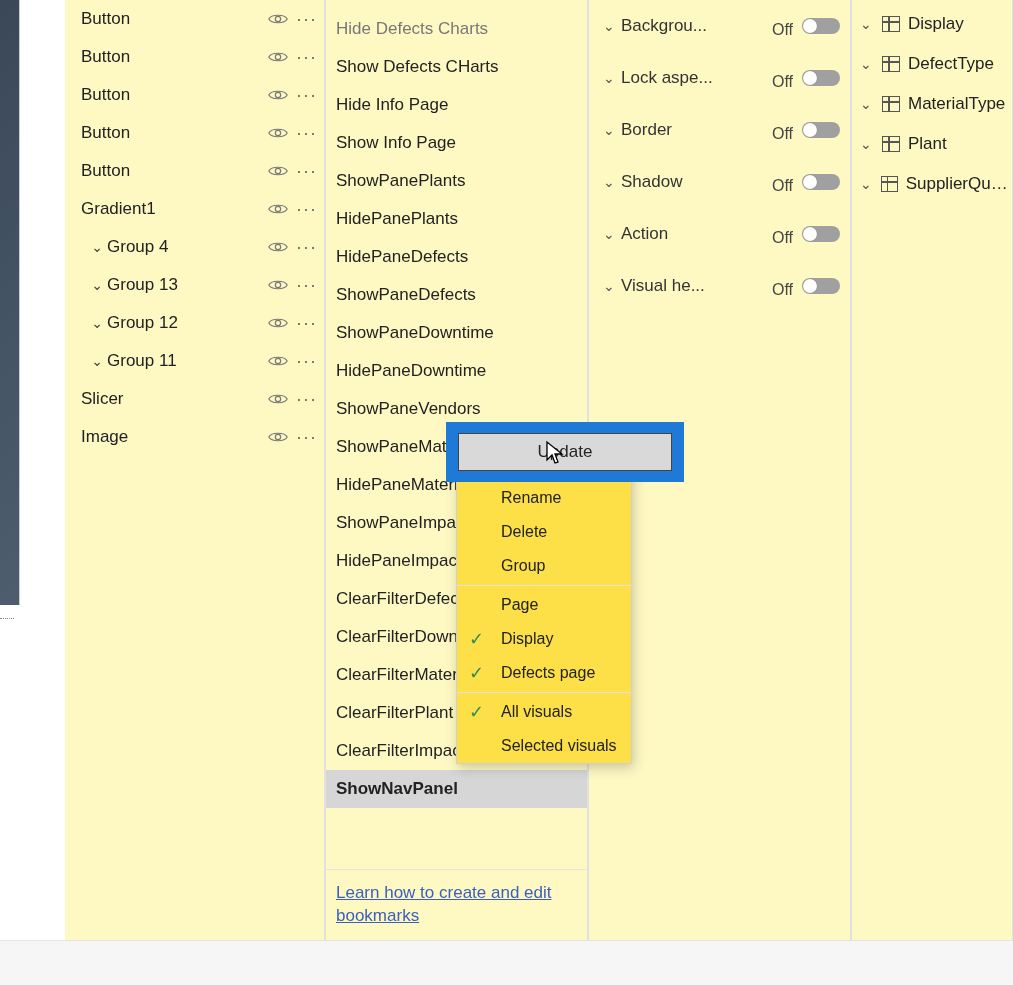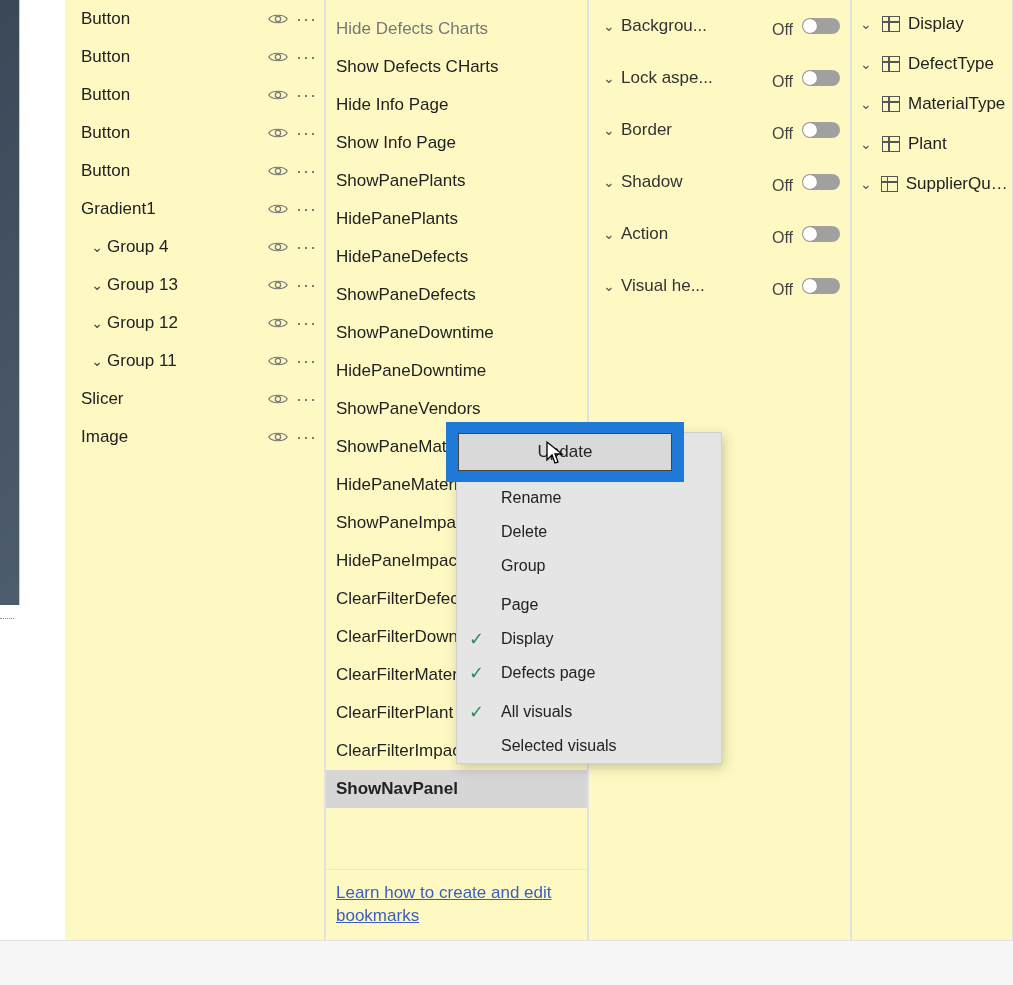--- a/index.html
+++ b/index.html
@@ -63,22 +63,22 @@
   
   .fld-row { display:flex; align-items:center; height:40px; padding-left:8px; gap:8px; font-size:17px; color:#222;}
   .fld-row .chev { width:14px; font-size:14px; color:#555;}
   .table-ico { width:18px; height:16px; border:1.5px solid #555; position:relative; }
   .table-ico::before{content:"";position:absolute;top:4px;left:0;right:0;height:1.5px;background:#555;}
   .table-ico::after{content:"";position:absolute;top:0;bottom:0;left:5px;width:1.5px;background:#555;}
   .fld-row .label{ white-space:nowrap; overflow:hidden; text-overflow:ellipsis; }
 
   
   .ctx {
-    position:absolute; left:456px; top:432px; width:266px;
-    background:#e5e5e5; border:1px solid #d0d0d0;
+    position:absolute; left:456px; top:432px; width:176px;
+    background:#fde047; border:1px solid #d0d0d0;
     box-shadow: 2px 4px 12px rgba(0,0,0,.2);
     z-index: 30;
   }
   .ctx-item{
     height:34px; display:flex; align-items:center; padding:0 14px 0 44px;
     font-size:16px; color:#222; position:relative;
   }
   .ctx-item .chk{ position:absolute; left:12px; color:#2e8b57; font-size:18px; }
   .ctx-sep{ height:1px; background:#e2e2e2; margin:2px 0;}
 

